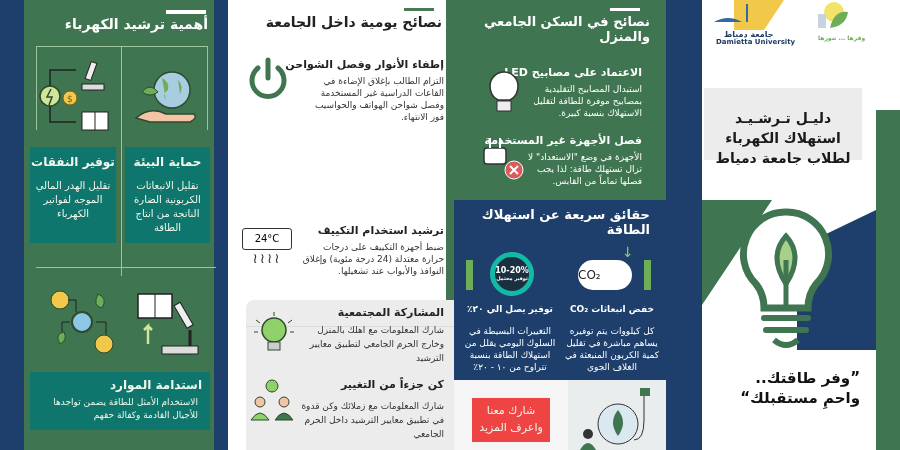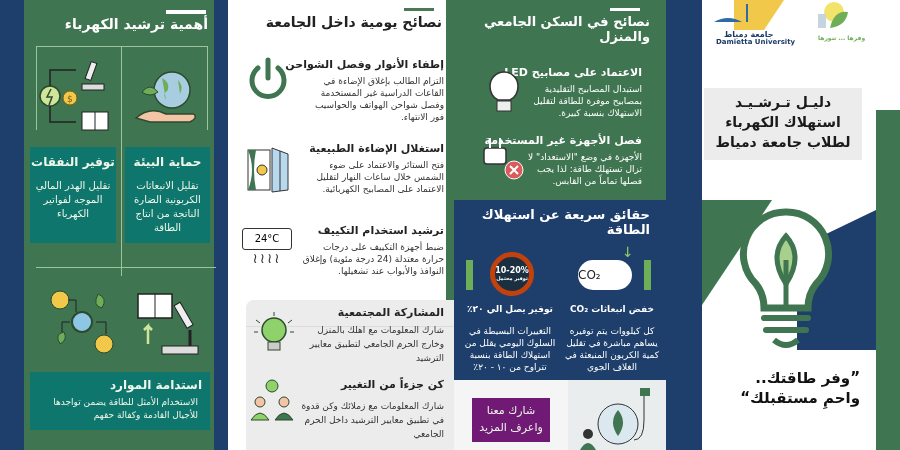--- a/index.html
+++ b/index.html
@@ -31,21 +31,21 @@
 #p3 .green{position:absolute;left:0;top:0;width:212px;height:200px;background:#3f7550}
 #p3 .topbar{position:absolute;right:50px;top:8px;width:30px;height:3px;background:#fff}
 #p3 h2{position:absolute;right:40px;top:14px;font-size:13px;font-weight:bold;color:#fff}
 #p3 .tip .t,#p3 .tip .d{color:#fff}
 #p3 h3{position:absolute;right:40px;top:207px;font-size:13px;font-weight:bold;color:#fff}
 .stat{position:absolute;color:#fff;direction:rtl;text-align:center;width:100px}
 .stat .t{font-size:9px;font-weight:bold}
 .stat .d{font-size:9px;line-height:12px;margin-top:11px}
 .vbar{position:absolute;width:7px;height:30px;background:#6fae58}
 #p3 .bottom{position:absolute;left:0;top:380px;width:212px;height:70px;background:#f4f5f4}
-#p3 .cta{position:absolute;left:18px;top:398px;width:78px;height:44px;background:#701a75;color:#f0f7ea;font-size:11px;line-height:17px;text-align:center;direction:rtl;padding-top:4px}
+#p3 .cta{position:absolute;left:18px;top:398px;width:78px;height:44px;background:#ef4444;color:#f0f7ea;font-size:11px;line-height:17px;text-align:center;direction:rtl;padding-top:4px}
 #p3 .img{position:absolute;left:114px;top:380px;width:98px;height:70px;background:#e9edee}
 
 #p4{left:690px;width:210px;background:#fff}
 #p4 .leftblue{position:absolute;left:0;top:0;width:12px;height:450px;background:#1e3f6b}
 #p4 .rgreen{position:absolute;right:0;top:110px;width:24px;height:340px;background:#3f7550}
 #p4 .titlebox{position:absolute;left:14px;top:88px;width:158px;height:72px;background:#ececec;direction:rtl;text-align:center;font-weight:bold;color:#1a1a1a}
 #p4 .titlebox div{font-size:14px;line-height:20px}
 #p4 .slogan{position:absolute;right:40px;top:368px;font-size:15px;font-weight:bold;direction:rtl;text-align:right;color:#111;line-height:20px}
 .logo-text{position:absolute;font-size:7px;font-weight:bold;color:#1d3a66}
 </style>
@@ -119,31 +119,20 @@
 
   <div class="tip" style="top:58px">
     <div class="t">إطفاء الأنوار وفصل الشواحن</div>
     <div class="d">التزام الطالب بإغلاق الإضاءة في القاعات الدراسية غير المستخدمة وفصل شواحن الهواتف والحواسيب فور الانتهاء.</div>
     <svg class="ico" style="top:-2px" viewBox="0 0 48 48">
       <path d="M14 12 A16 16 0 1 0 34 12" stroke="#3f7550" stroke-width="5" fill="none" stroke-linecap="round"></path>
       <line x1="24" y1="4" x2="24" y2="22" stroke="#3f7550" stroke-width="5" stroke-linecap="round"></line>
     </svg>
   </div>
 
-  <div class="tip" style="top:142px">
-    <div class="t">استغلال الإضاءة الطبيعية</div>
-    <div class="d">فتح الستائر والاعتماد على ضوء الشمس خلال ساعات النهار لتقليل الاعتماد على المصابيح الكهربائية.</div>
-    <svg class="ico" style="top:4px" viewBox="0 0 48 48">
-      <rect x="4" y="4" width="22" height="40" fill="#fff" stroke="#333"></rect>
-      <path d="M4 4 q8 20 0 40 h8 q-4 -20 0 -40z" fill="#3f7550"></path>
-      <circle cx="18" cy="24" r="5" fill="#f2c84b" stroke="#333"></circle>
-      <path d="M28 2 L44 8 V44 L28 46z" fill="#b8d8ee" stroke="#333"></path>
-      <line x1="36" y1="5" x2="36" y2="45" stroke="#333"></line>
-    </svg>
-  </div>
 
   <div class="tip" style="top:224px">
     <div class="t">ترشيد استخدام التكييف</div>
     <div class="d">ضبط أجهزة التكييف على درجات حرارة معتدلة (24 درجة مئوية) وإغلاق النوافذ والأبواب عند تشغيلها.</div>
     <div class="ico" style="top:4px">
       <div style="border:1.5px solid #333;border-radius:3px;height:22px;width:50px;font-size:10px;text-align:center;line-height:20px;direction:ltr">24°C</div>
       <div style="font-size:14px;letter-spacing:2px;text-align:center;width:50px;color:#333">≀≀≀≀</div>
     </div>
   </div>
 
@@ -192,21 +181,21 @@
       <line x1="12" y1="4" x2="12" y2="14" stroke="#fff" stroke-width="2"></line>
       <line x1="22" y1="4" x2="22" y2="14" stroke="#fff" stroke-width="2"></line>
       <circle cx="36" cy="36" r="9" fill="#d95b5b" stroke="#fff"></circle>
       <path d="M32 32 l8 8 M40 32 l-8 8" stroke="#fff" stroke-width="2"></path>
     </svg>
   </div>
 
   <h3 class="ar">حقائق سريعة عن استهلاك الطاقة</h3>
   <div class="vbar" style="left:12px;top:260px"></div>
   <div class="vbar" style="left:190px;top:260px"></div>
-  <div style="position:absolute;left:36px;top:252px;width:44px;height:44px;border-radius:50%;border:5px solid #c2410c;background:#1a2f40;color:#fff;text-align:center;font-size:8px;font-weight:bold;padding-top:9px">
+  <div style="position:absolute;left:36px;top:252px;width:44px;height:44px;border-radius:50%;border:5px solid #14b8a6;background:#1a2f40;color:#fff;text-align:center;font-size:8px;font-weight:bold;padding-top:9px">
     <div>10-20%</div>
     <div style="font-size:5px">توفير محتمل</div>
   </div>
   <div style="position:absolute;left:124px;top:260px;width:54px;height:30px;background:#fff;border-radius:16px;text-align:left;font-size:12px;line-height:30px;color:#222">
     <span>CO₂</span>
   </div>
   <div style="position:absolute;left:168px;top:244px;color:#8fd16a;font-size:14px">↓</div>
   <div class="stat" style="left:108px;top:304px">
     <div class="t">خفض انبعاثات CO₂</div>
     <div class="d">كل كيلووات يتم توفيره يساهم مباشرة في تقليل كمية الكربون المنبعثة في الغلاف الجوي</div>
@@ -244,21 +233,21 @@
   <div class="logo-text" style="left:34px;top:30px;font-size:8px">جامعة دمياط</div>
   <div class="logo-text" style="left:26px;top:38px">Damietta University</div>
   <svg style="position:absolute;left:124px;top:0" width="36" height="32" viewBox="0 0 36 32">
     <circle cx="20" cy="12" r="10" fill="#f2e36a"></circle>
     <path d="M16 28 q4 -18 18 -16 q-2 14 -18 16z" fill="#6fae58"></path>
     <rect x="4" y="14" width="8" height="14" fill="#c6d3e0"></rect>
   </svg>
   <div class="logo-text" style="left:128px;top:34px;color:#6fae58;font-size:6px">وفرها ... تنورها</div>
 
   <div class="titlebox">
-    <div style="margin-top:4px">دليـل تـرشـيـد</div>
+    <div style="margin-top:20px">دليـل تـرشـيـد</div>
     <div>استهلاك الكهرباء</div>
     <div>لطلاب جامعة دمياط</div>
   </div>
 
   <svg style="position:absolute;left:12px;top:200px" width="174" height="150" viewBox="0 0 174 150">
     <polygon points="0,0 70,0 0,105" fill="#3f7550"></polygon>
     <polygon points="174,50 174,150 100,150" fill="#1e3f6b"></polygon>
     <polygon points="95,48 174,10 174,150 95,150" fill="#1e3f6b"></polygon>
   </svg>
   <svg style="position:absolute;left:46px;top:206px" width="100" height="148" viewBox="0 0 100 148">

